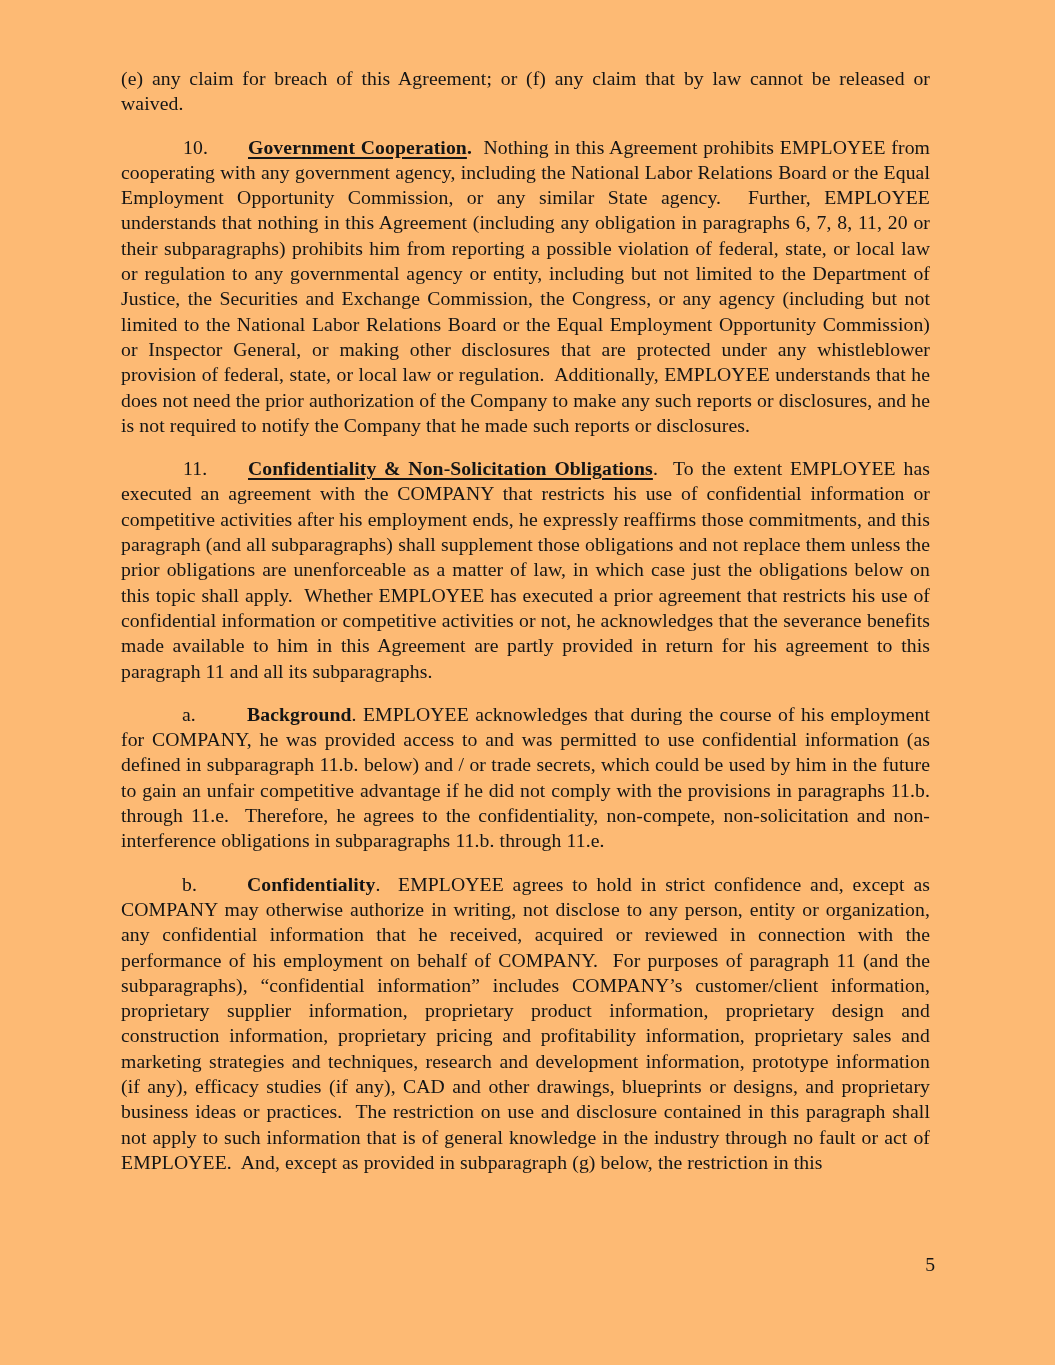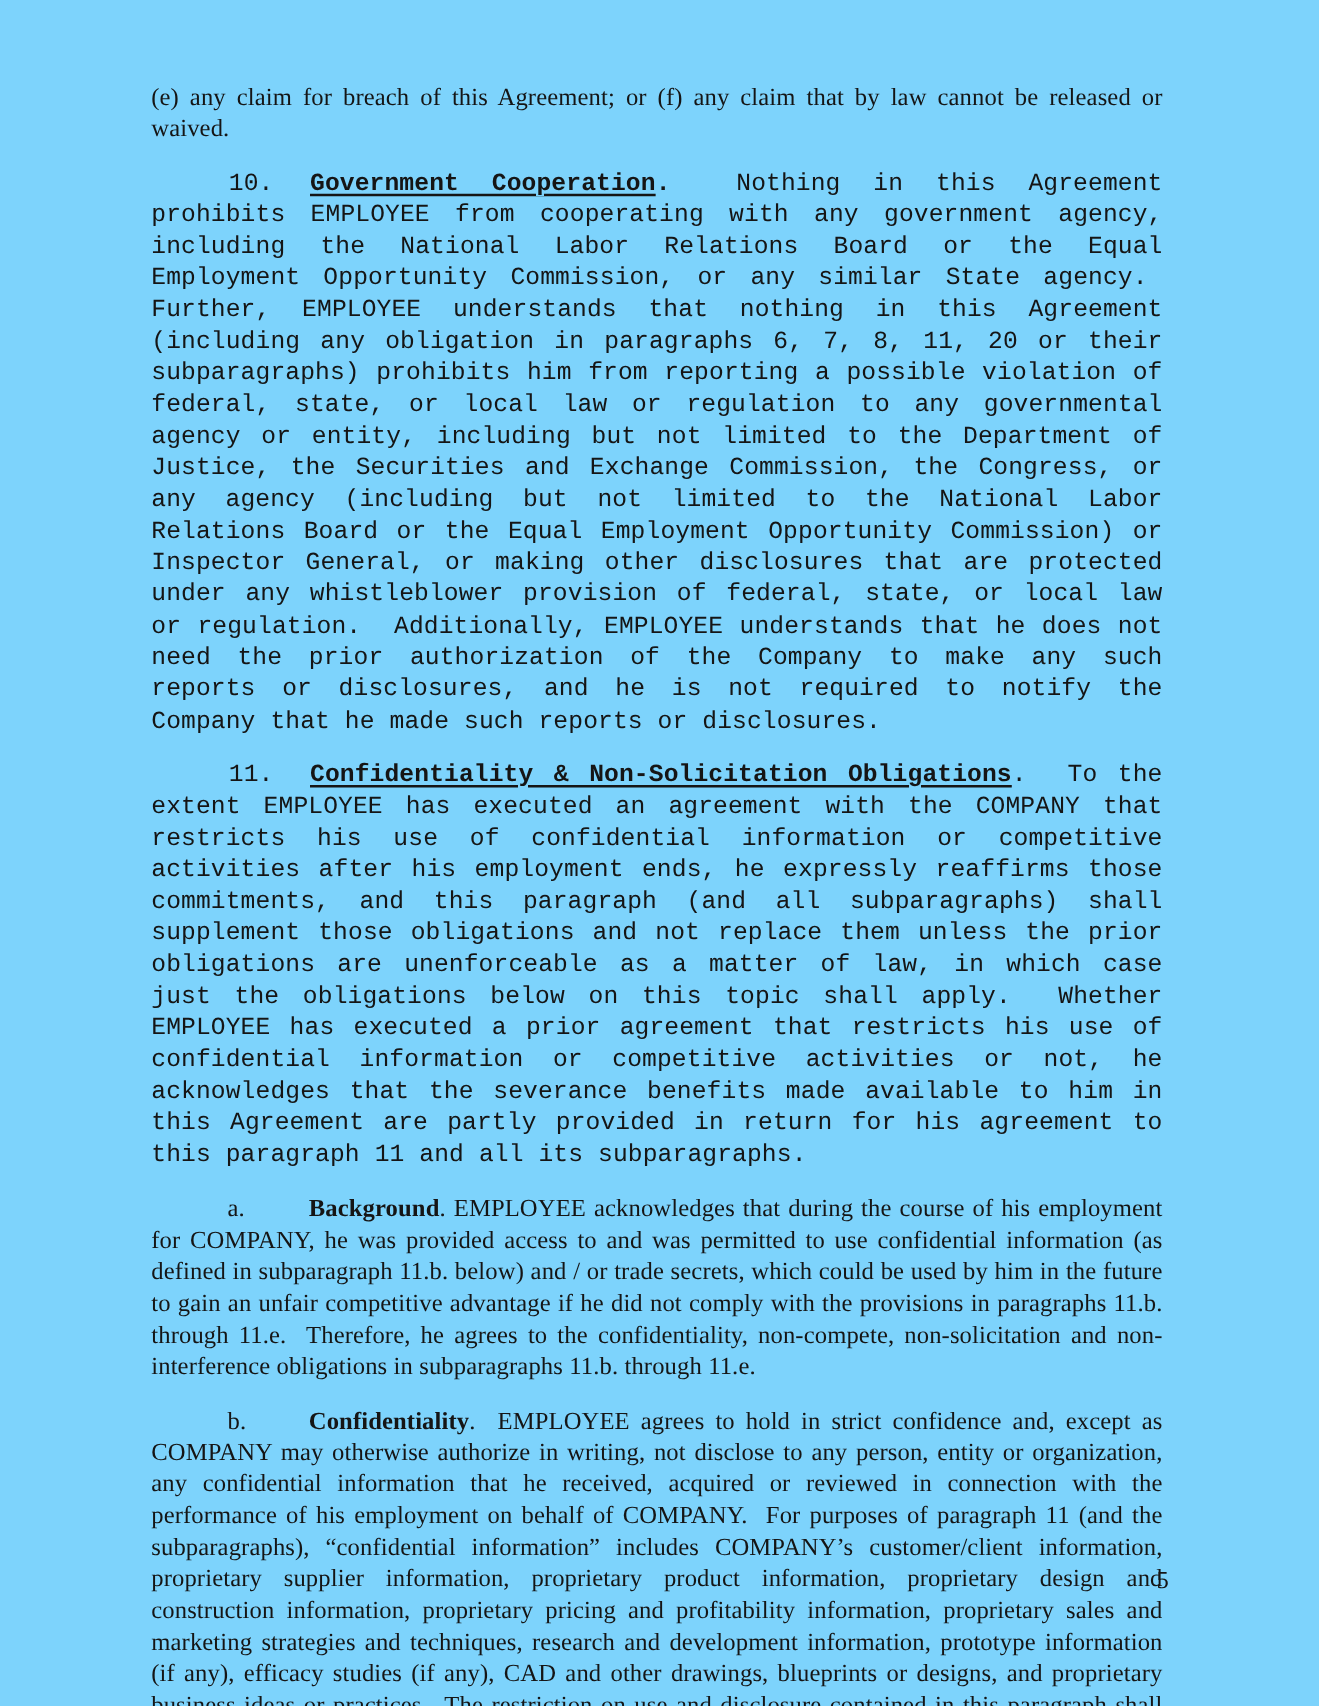--- a/index.html
+++ b/index.html
@@ -4,40 +4,40 @@
 <style>
   html, body {
     margin: 0;
     padding: 0;
     background: #ffffff;
   }
   .page {
     position: relative;
     width: 1055px;
     height: 1365px;
-    background: #7dd3fc;
+    background: #fdba74;
     font-family: "Liberation Serif", "DejaVu Serif", serif;
     color: #151515;
     overflow: hidden;
   }
   .content {
     position: absolute;
     left: 121px;
     top: 66px;
     width: 809px;
   }
   p.para {
     margin: 0 0 18px 0;
     font-size: 19.7px;
     line-height: 25.3px;
     text-align: justify;
     letter-spacing: 0.1px;
   }
   p.body { text-indent: 0; }
-  p.numbered { text-indent: 62px; font-family: Liberation Mono, monospace; }
+  p.numbered { text-indent: 62px; }
   p.sub {
     text-indent: 61px;
   }
   .pnum {
     display: inline-block;
     width: 65px;
     text-indent: 0;
   }
   .b { font-weight: bold; }
   .u {

